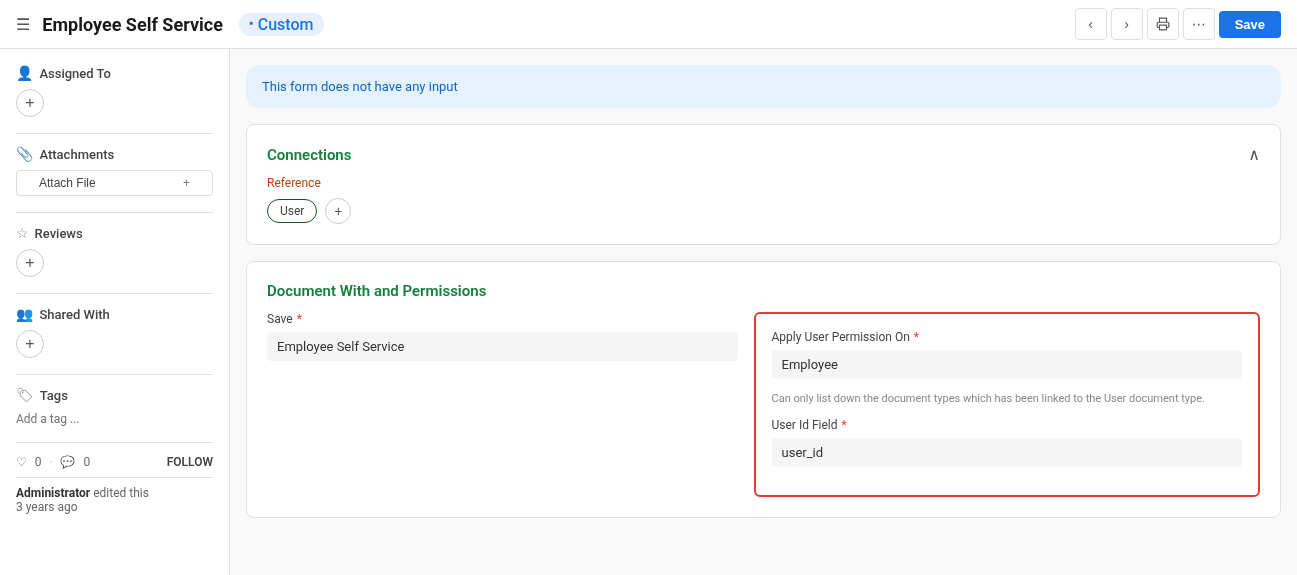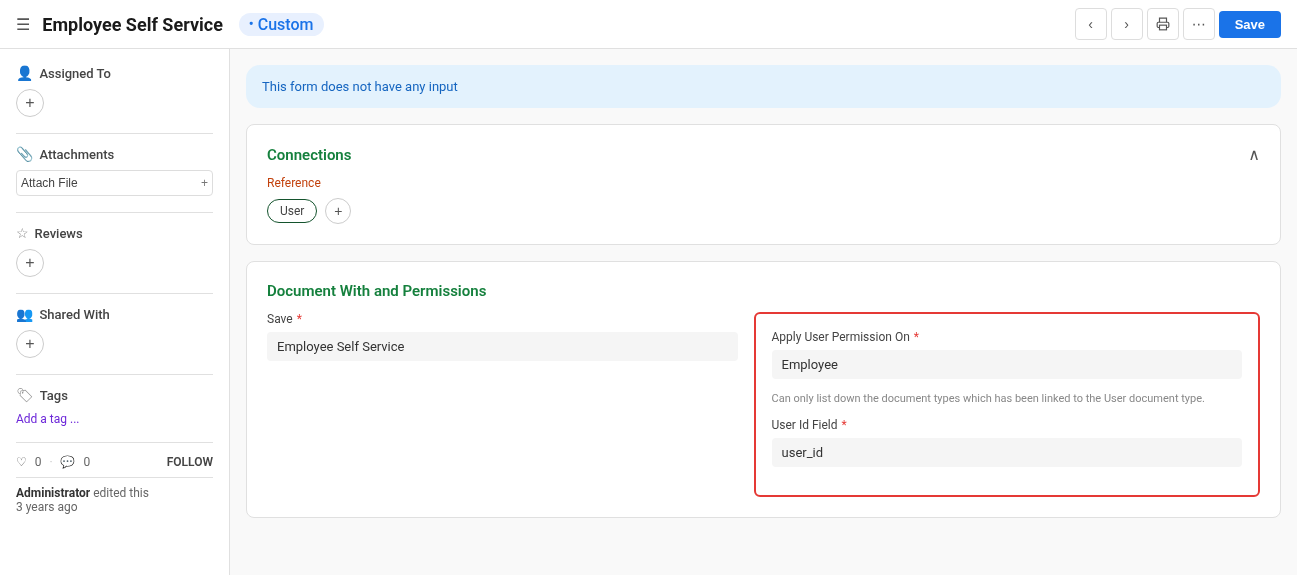--- a/index.html
+++ b/index.html
@@ -20,24 +20,24 @@
 
     
     .main-layout { display: flex; flex: 1; overflow: hidden; }
 
     
     .sidebar { width: 230px; border-right: 1px solid #e0e0e0; padding: 16px; overflow-y: auto; flex-shrink: 0; background: #fff; }
     .sidebar-section { margin-bottom: 16px; }
     .sidebar-section-header { display: flex; align-items: center; gap: 6px; font-size: 13px; font-weight: 500; color: #444; margin-bottom: 8px; }
     .sidebar-section-header .icon { color: #888; font-size: 14px; }
     .sidebar-add-btn { width: 28px; height: 28px; border-radius: 50%; border: 1px solid #ccc; background: #fff; cursor: pointer; display: flex; align-items: center; justify-content: center; font-size: 16px; color: #555; }
-    .attach-file-btn { display: flex; align-items: center; gap: 6px; border: 1px solid #ddd; border-radius: 4px; padding: 5px 4px; background: #fff; cursor: pointer; font-size: 12px; color: #444; width: 100%; }
+    .attach-file-btn { display: flex; align-items: center; gap: 6px; border: 1px solid #ddd; border-radius: 4px; padding: 5px 22px; background: #fff; cursor: pointer; font-size: 12px; color: #444; width: 100%; }
     .attach-file-btn .plus { margin-left: auto; color: #777; }
     .sidebar-divider { border: none; border-top: 1px solid #e0e0e0; margin: 4px 0 12px 0; }
-    .tags-section .add-tag { font-size: 12px; color: #6d28d9; cursor: pointer; }
+    .tags-section .add-tag { font-size: 12px; color: #737373; cursor: pointer; }
     .activity-row { display: flex; align-items: center; gap: 8px; font-size: 12px; color: #666; margin-top: 8px; }
     .activity-row .dot { color: #ccc; }
     .follow-btn { font-size: 12px; font-weight: 600; color: #444; cursor: pointer; margin-left: auto; }
     .sidebar-footer-divider { border: none; border-top: 1px solid #e0e0e0; margin: 8px 0; }
     .editor-info { font-size: 12px; color: #666; margin-top: 8px; }
     .editor-info strong { color: #333; }
 
     
     .content { flex: 1; overflow-y: auto; padding: 16px; background: #f9f9f9; }
 

